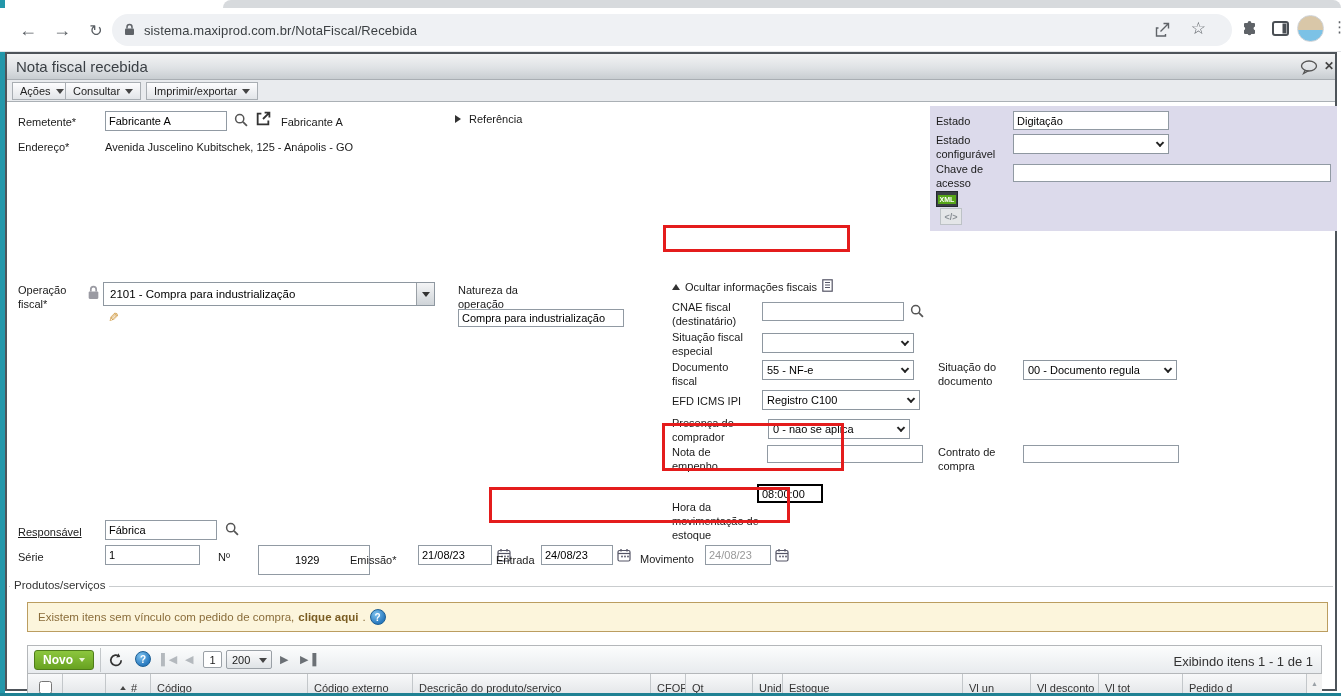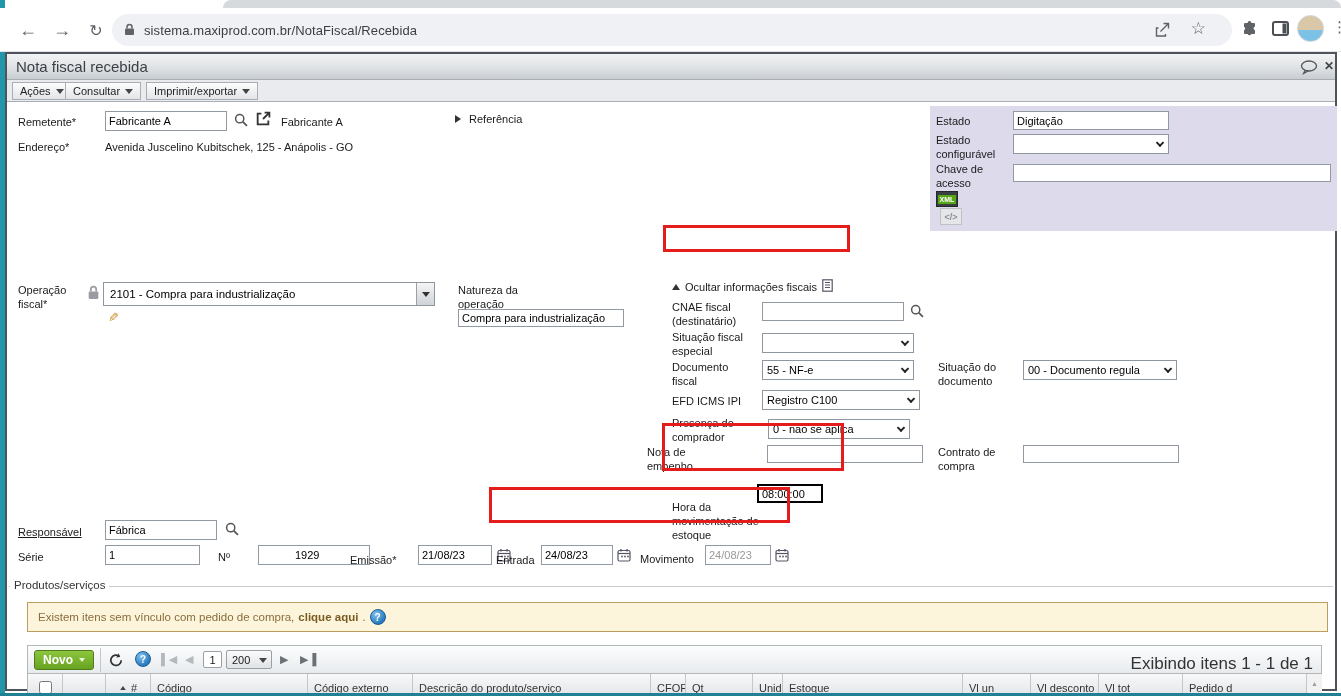--- a/index.html
+++ b/index.html
@@ -269,41 +269,41 @@
         <span>Registro C100</span>
           <span class="chev"></span>
       </div>
 
       <div class="lbl" style="left:665px;top:314px;width:86px;">Presença do comprador</div>
       <div class="sel" style="left:761px;top:317px;width:142px;height:20px;">
         <span>0 - não se aplica</span>
           <span class="chev"></span>
       </div>
 
-      <div class="lbl" style="left:640px;top:343px;width:70px;">Nota de empenho</div>
+      <div class="lbl" style="left:665px;top:343px;width:70px;">Nota de empenho</div>
       <input class="inp" style="left: 760px; top: 343px; width: 156px; height: 18px;">
       <div class="lbl" style="left:931px;top:343px;width:80px;">Contrato de compra</div>
       <input class="inp" style="left: 1016px; top: 343px; width: 156px; height: 18px;">
 
       <div class="lbl" style="left:665px;top:375px;width:92px;margin-top:23px;">Hora da movimentação de estoque</div>
       <input class="inp" style="left: 750px; top: 382px; width: 66px; height: 19px; border: 2px solid rgb(0, 0, 0);" value="08:00:00">
 
       <div class="lbl" style="left:11px;top:423px;text-decoration:underline;">Responsável</div>
       <input class="inp" style="left: 98px; top: 418px; width: 112px; height: 20px;" value="Fábrica">
       <span class="abs" style="left:218px;top:420px;">
         <svg width="14" height="14" viewBox="0 0 13 13">
             <circle cx="5.3" cy="5.3" r="3.8" fill="none" stroke="#555" stroke-width="1.4"></circle>
             <line x1="8.3" y1="8.3" x2="12" y2="12" stroke="#555" stroke-width="1.6"></line>
           </svg>
       </span>
 
       <div class="lbl" style="left:11px;top:448px;">Série</div>
       <input class="inp" style="left: 98px; top: 443px; width: 95px; height: 20px;" value="1">
       <div class="lbl" style="left:211px;top:448px;">Nº</div>
-      <input class="inp" style="left: 251px; top: 443px; width: 112px; height: 20px; padding-left: 36px;" value="1929">
+      <input class="inp" style="left: 251px; top: 443px; width: 112px; height: 30px; padding-left: 36px;" value="1929">
       <div class="lbl" style="left:343px;top:451px;text-align:right;">Emissão*</div>
       <input class="inp" style="left: 411px; top: 443px; width: 74px; height: 20px;" value="21/08/23">
       <span class="abs" style="left:490px;top:446px;">
         <svg width="14" height="14" viewBox="0 0 14 14">
             <rect x="1" y="2.5" width="12" height="10.5" rx="1.5" fill="#fff" stroke="#556" stroke-width="1.2"></rect>
             <line x1="1" y1="5.5" x2="13" y2="5.5" stroke="#556" stroke-width="1.2"></line>
             <line x1="4" y1="1" x2="4" y2="3.5" stroke="#556" stroke-width="1.4"></line>
             <line x1="10" y1="1" x2="10" y2="3.5" stroke="#556" stroke-width="1.4"></line>
             <circle cx="5" cy="8.5" r=".9" fill="#556"></circle>
             <circle cx="8" cy="8.5" r=".9" fill="#556"></circle>
@@ -367,21 +367,21 @@
           <span class="pgic dis" style="left:157px;">◀</span>
           <div class="pagebox" style="left:175px;">
               <span>1</span>
             </div>
           <div class="sizesel" style="left:198px;">
             <span>200</span>
             <span class="caret" style="position:absolute;right:4px;top:7px;"></span>
           </div>
           <span class="pgic" style="left:252px;">▶</span>
           <span class="pgic" style="left:272px;">▶▐</span>
-          <span class="abs" style="right:8px;top:8px;font-size:17px;color:#333;">Exibindo itens 1 - 1 de 1</span>
+          <span class="abs" style="right:8px;top:8px;font-size:13px;color:#333;">Exibindo itens 1 - 1 de 1</span>
         </div>
 
         <div class="ghead">
           <div class="hcell" style="left:0;width:35px;justify-content:center;">
               <input type="checkbox" class="cb" style="">
             </div>
           <div class="hcell" style="left:35px;width:43px;"></div>
           <div class="hcell" style="left:78px;width:45px;justify-content:center;gap:4px;">
             <span class="tri-u" style="border-bottom-color:#444;transform:scale(.7);"></span>
             <span>#</span>

